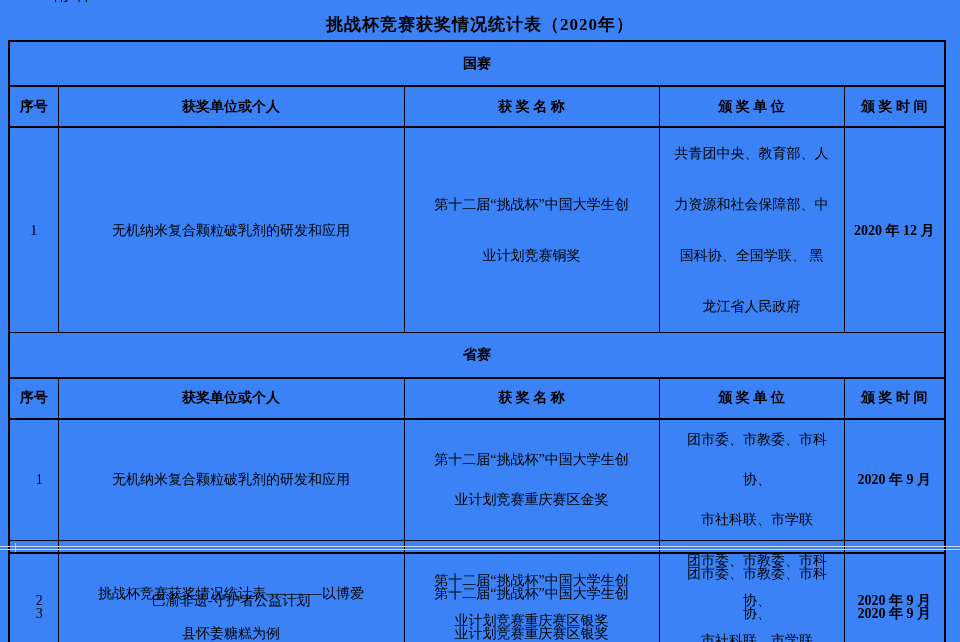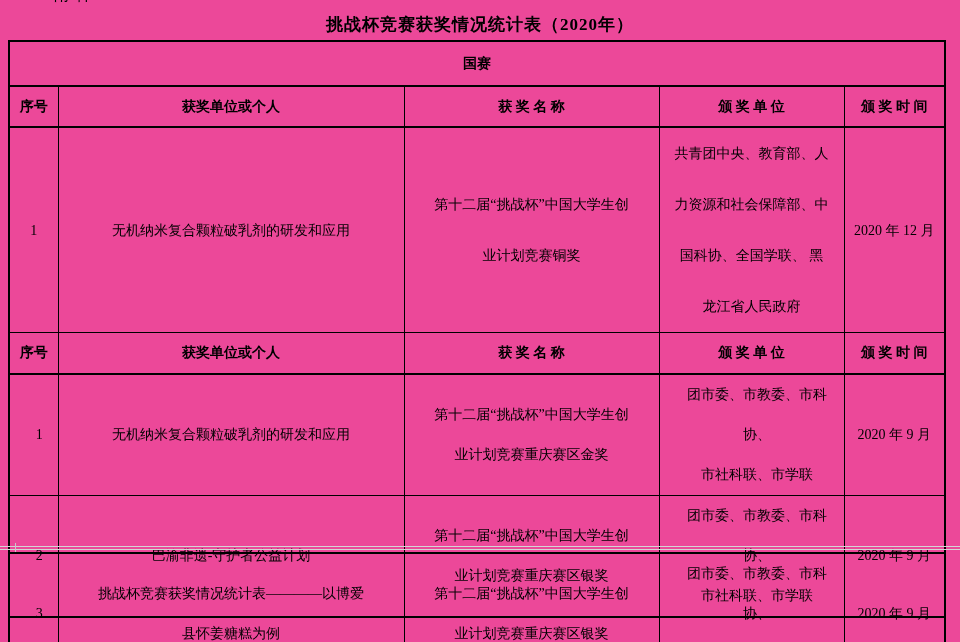--- a/index.html
+++ b/index.html
@@ -1,21 +1,21 @@
 <!DOCTYPE html>
 <html><head>
 <meta charset="utf-8">
 <style>
   * { margin: 0; padding: 0; box-sizing: border-box; }
   html, body { background: #ffffff; }
   #page {
     position: relative;
     width: 960px;
     height: 642px;
-    background: #ec4899;
+    background: #3b82f6;
     overflow: hidden;
     font-family: "Liberation Serif", "DejaVu Serif", serif;
     color: #000000;
   }
   .fragment {
     position: absolute;
     left: 54px;
     top: -15px;
     font-size: 16px;
     letter-spacing: 6px;
@@ -59,21 +59,21 @@
   tr.colhdr-row td {
     height: 41px;
     font-weight: bold;
     font-size: 14px;
     border-bottom-width: 2px;
   }
   tr.body-row td { line-height: 40px; }
   tr.body-row.tall td { line-height: 51px; }
   tr.body-row .cell-unit  { padding: 0 20px; }
   tr.body-row .cell-award { padding: 13px 10px; }
-  tr.body-row .cell-date  { padding: 0 3px; }
+  tr.body-row .cell-date  { padding: 0 3px; font-weight: bold; }
   .r165 td { height: 165px; }
   .r80  td { height: 80px; padding-left: 17px; }
   .r55  td { height: 55px; }
   .break-line {
     position: absolute;
     left: 0;
     width: 960px;
     height: 1px;
     background: #d4d4d4;
   }
@@ -117,20 +117,23 @@
       <tr class="body-row tall r165">
         <td class="cell-index">1</td>
         <td class="cell-unit">无机纳米复合颗粒破乳剂的研发和应用</td>
         <td class="cell-award">第十二届“挑战杯”中国大学生创
 业计划竞赛铜奖</td>
         <td class="cell-issuer">共青团中央、教育部、人
 力资源和社会保障部、中
 国科协、全国学联、 黑
 龙江省人民政府</td>
         <td class="cell-date">2020 年 12 月</td>
+      </tr>
+      <tr class="section-row">
+        <td colspan="5">省赛</td>
       </tr>
       <tr class="colhdr-row">
         <td>序号</td>
         <td>获奖单位或个人</td>
         <td>获 奖 名 称</td>
         <td>颁 奖 单 位</td>
         <td>颁 奖 时 间</td>
       </tr>
       <tr class="body-row r80">
         <td class="cell-index">1</td>

